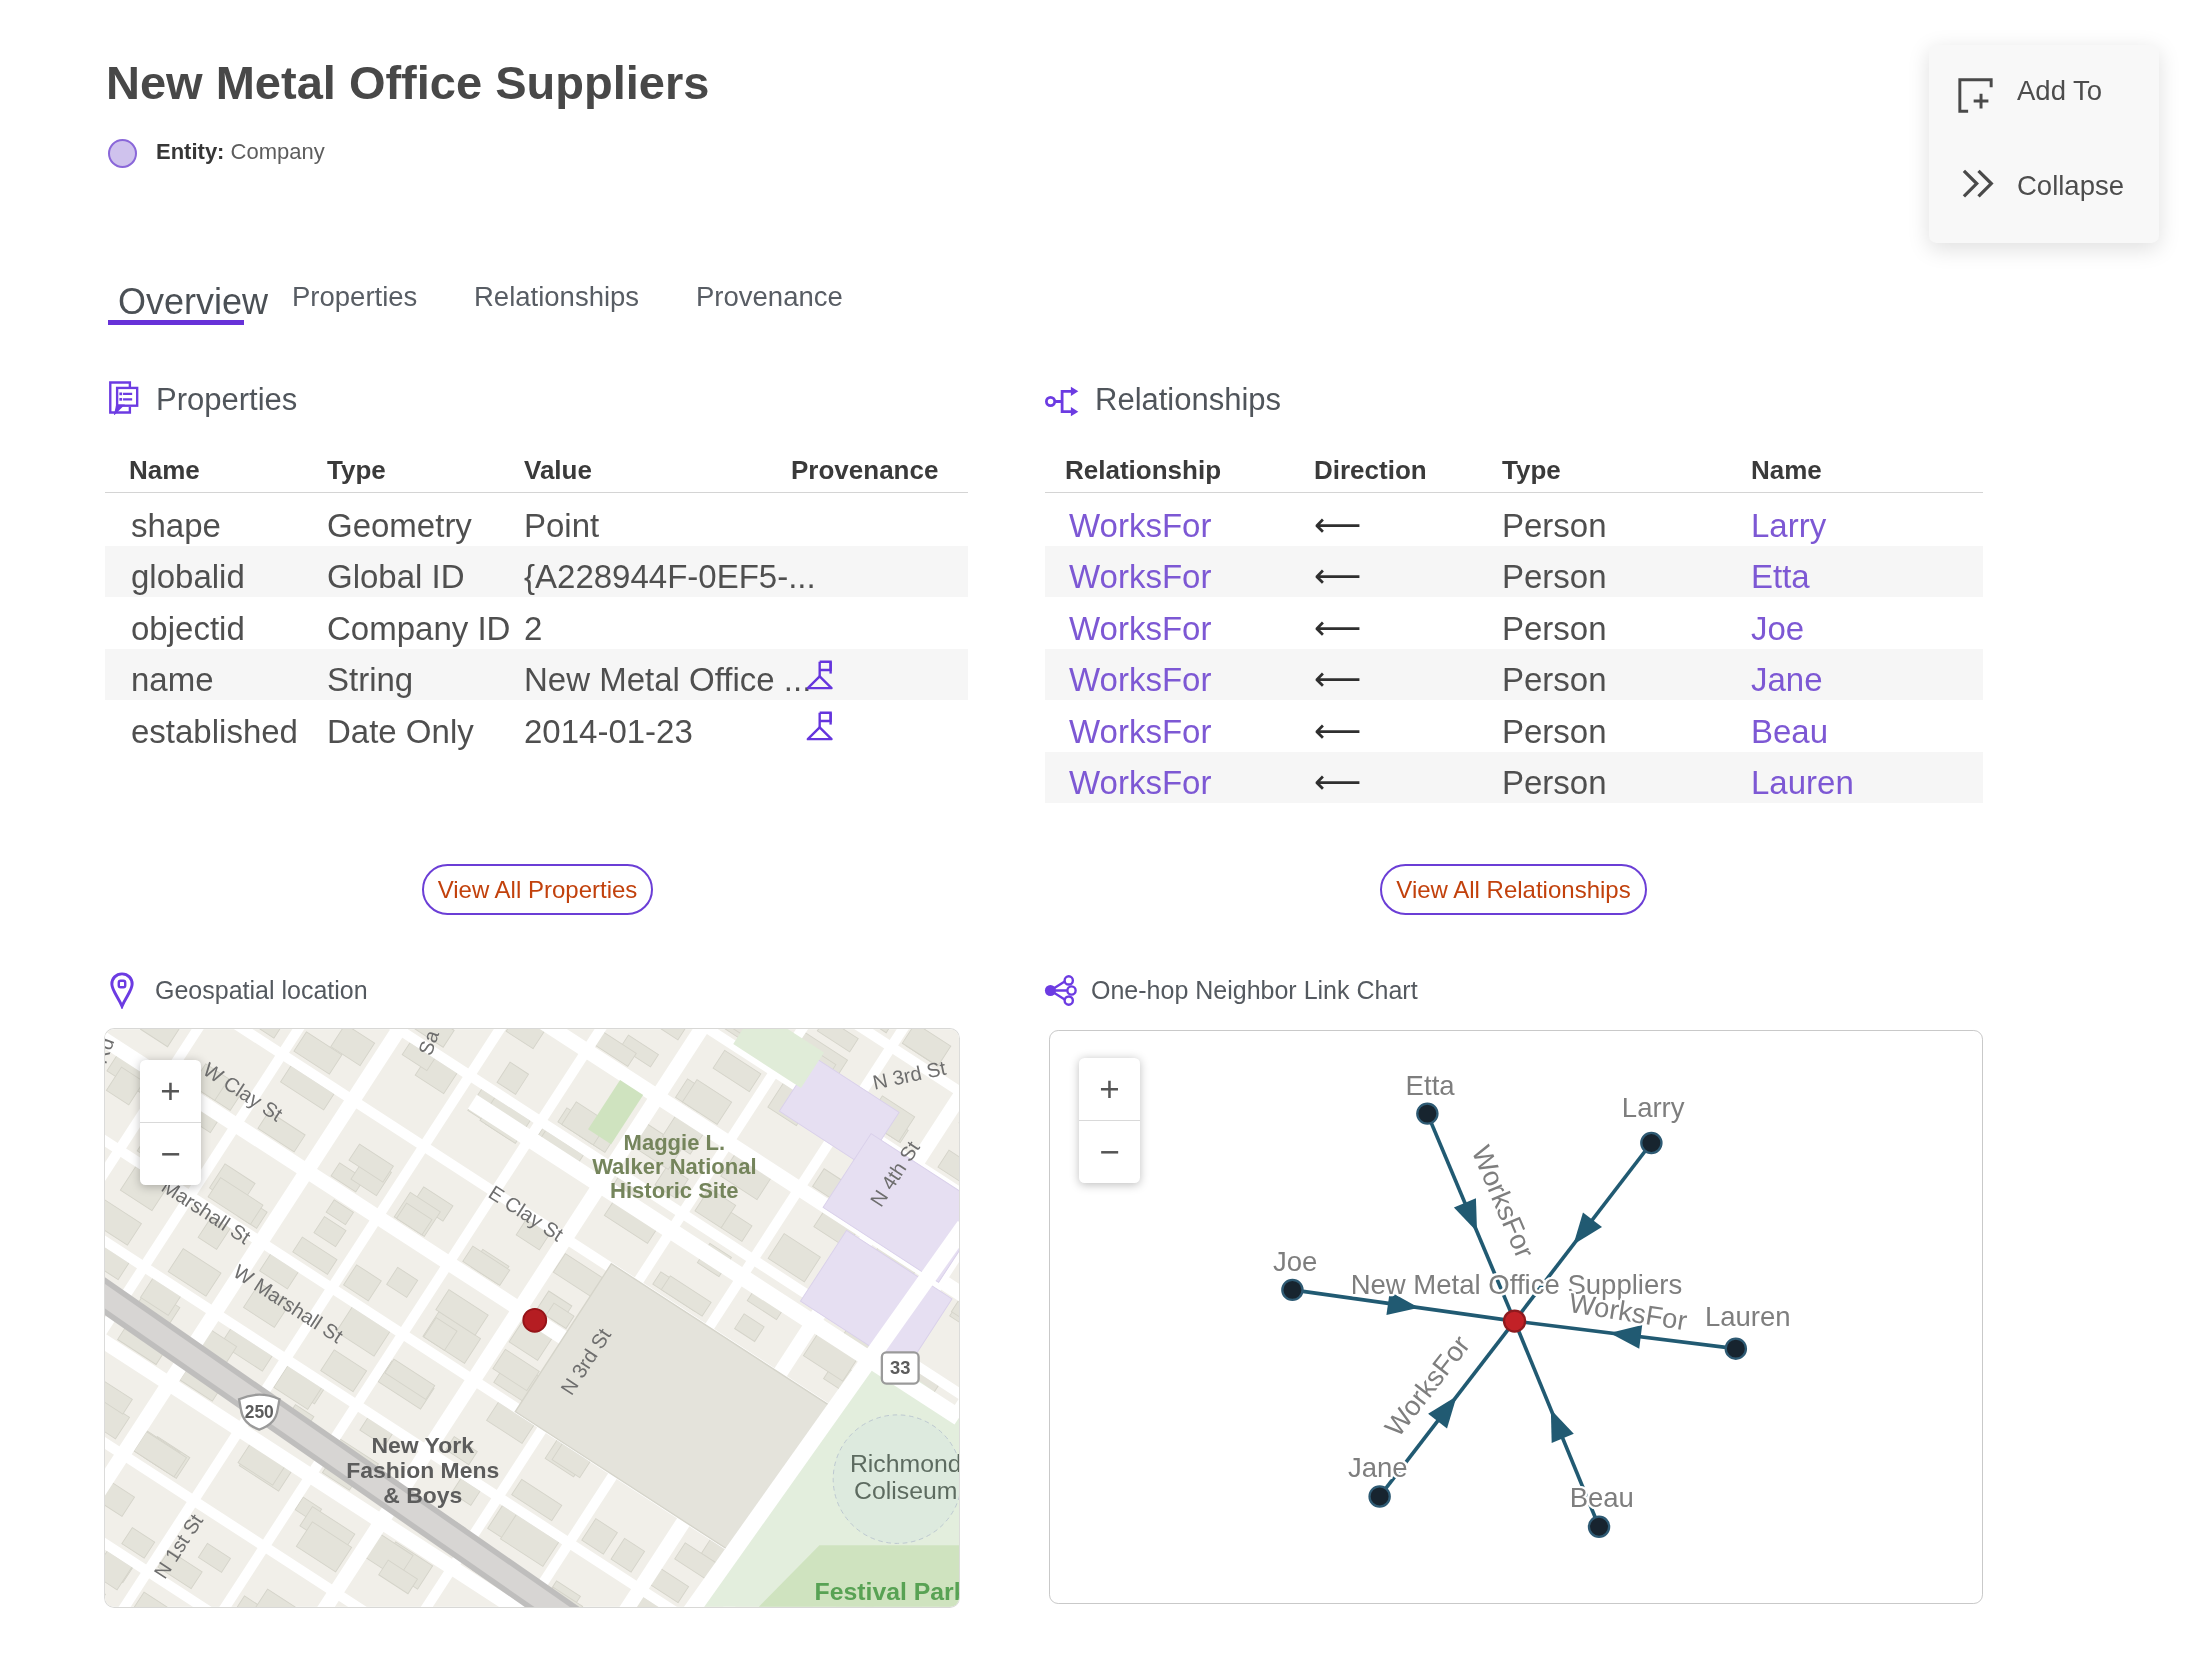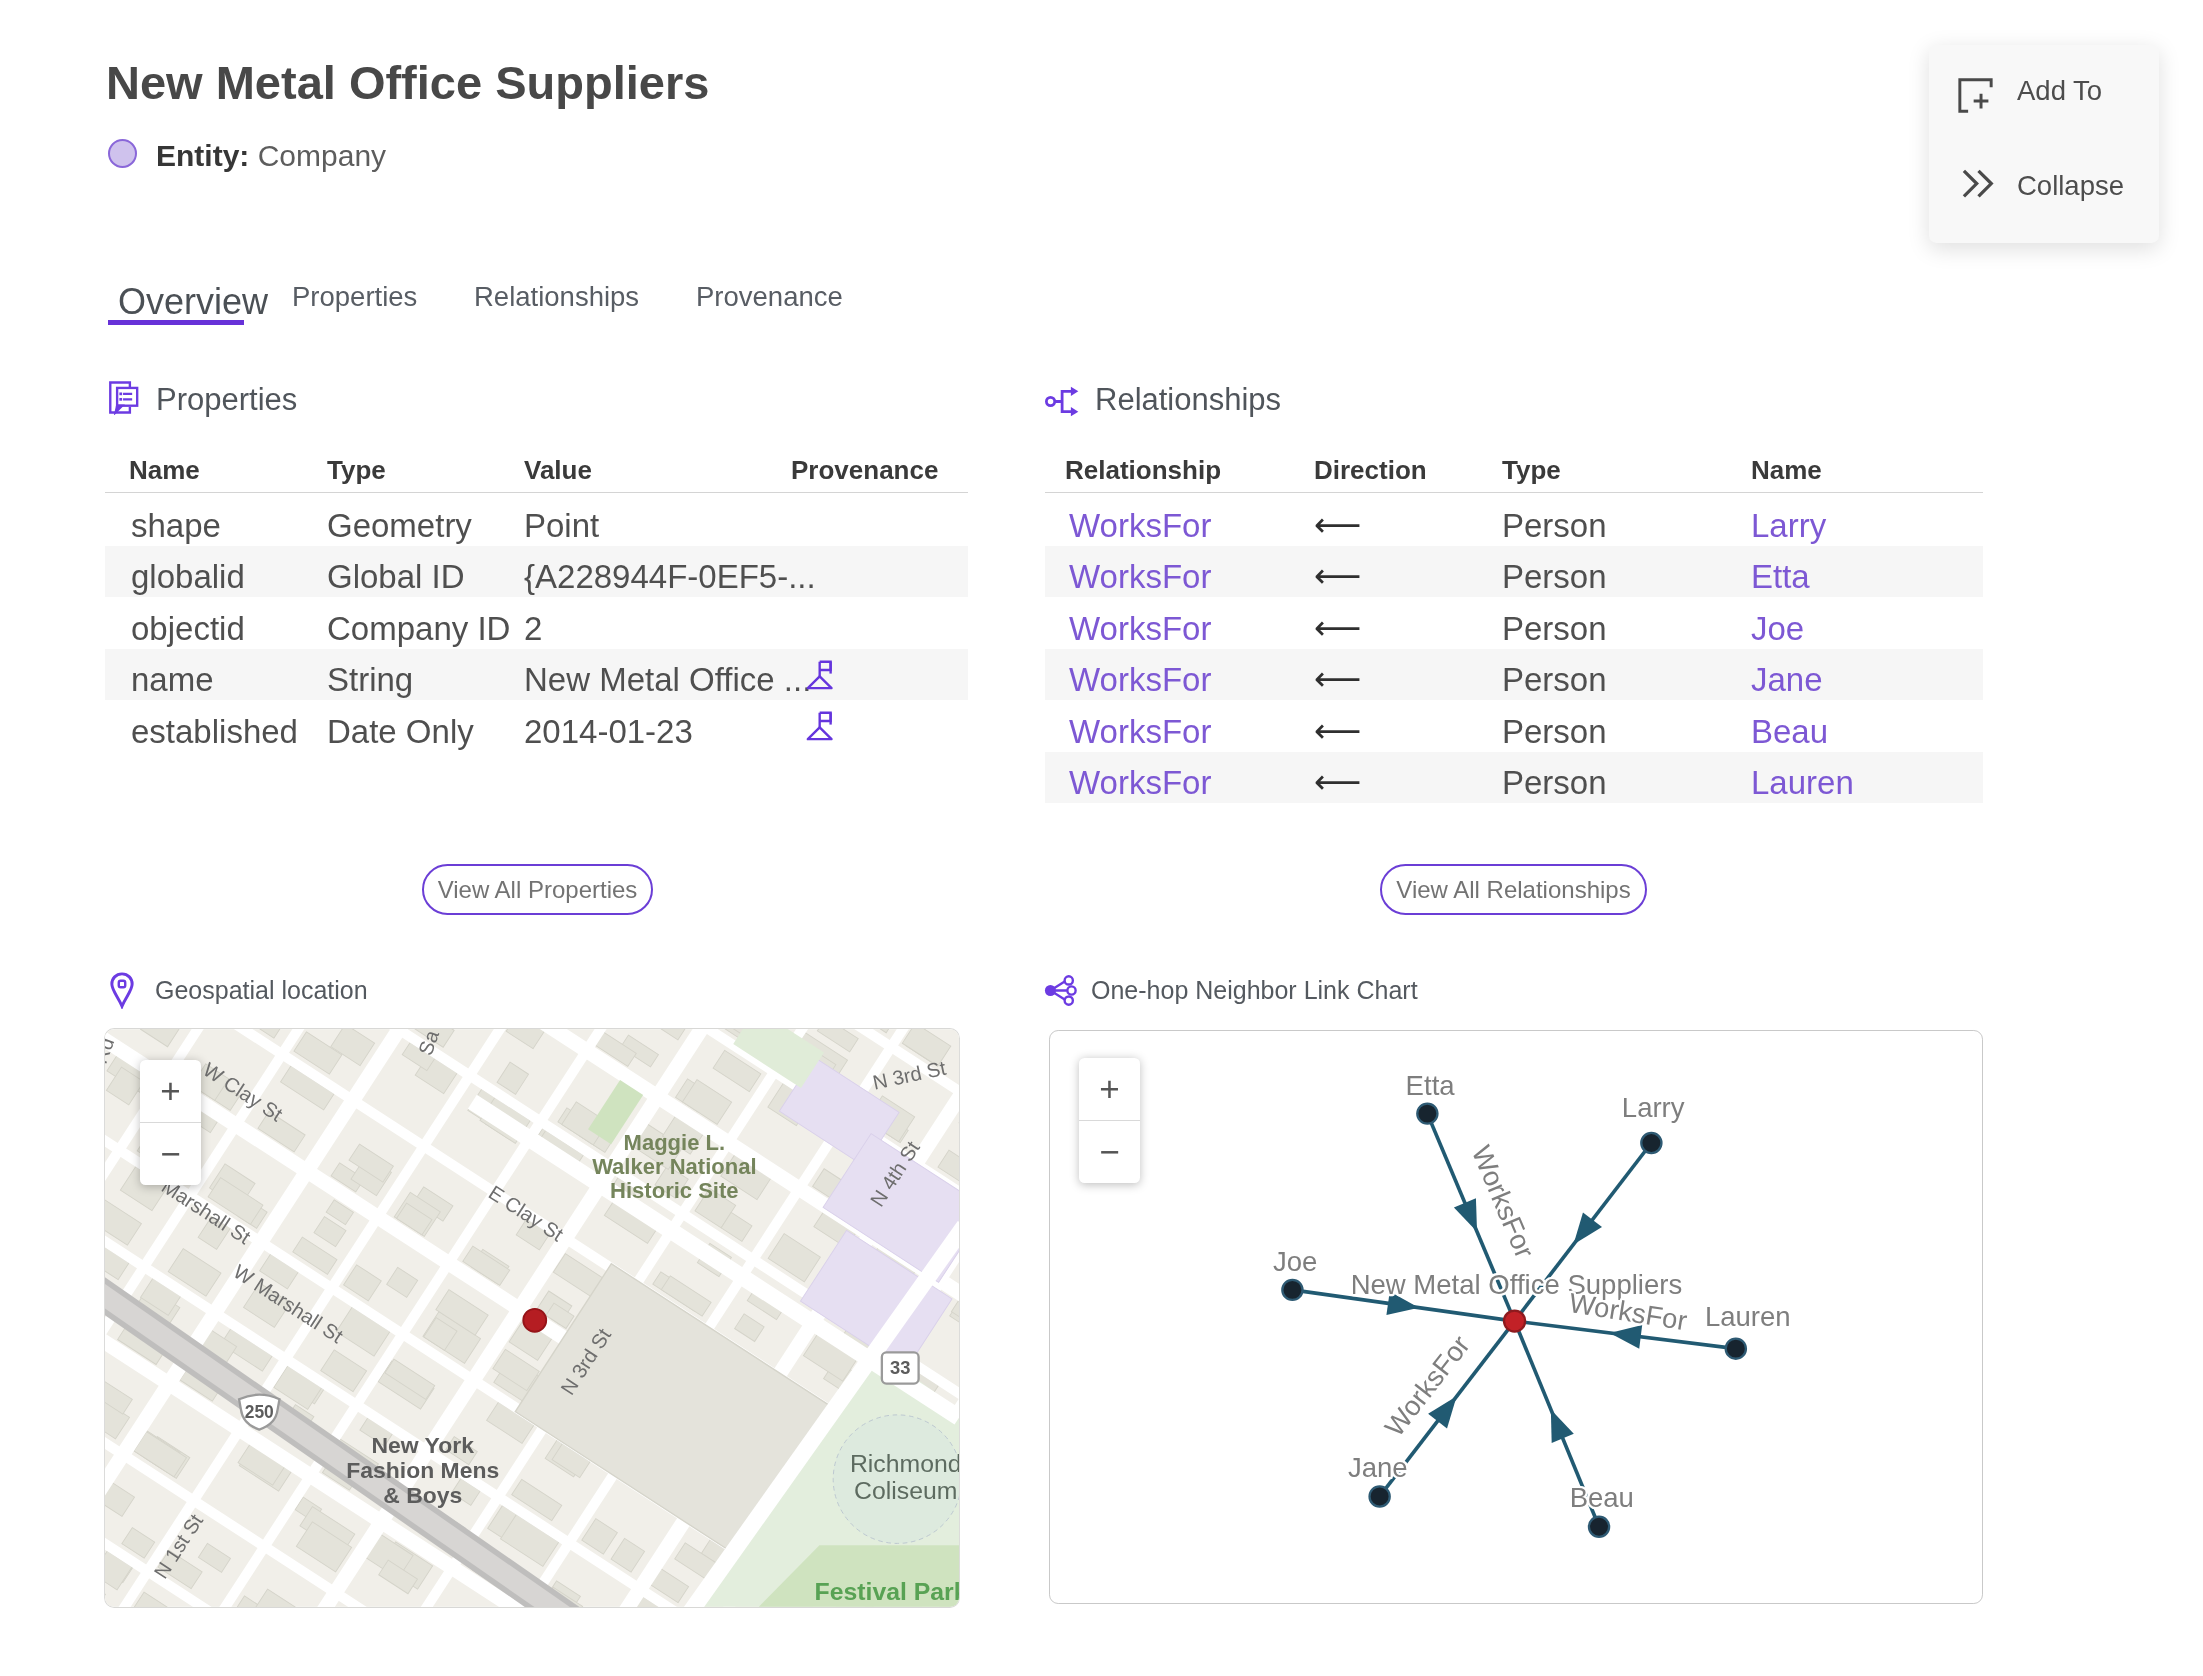--- a/index.html
+++ b/index.html
@@ -3,29 +3,29 @@
 <style>
 *{margin:0;padding:0;box-sizing:border-box}
 body{width:2204px;height:1677px;position:relative;background:#ffffff;font-family:"Liberation Sans",sans-serif;overflow:hidden}
 .abs{position:absolute}
 .band{position:absolute;background:#f6f6f6}
 .cell{position:absolute;font-size:33px;color:#4f4f4f;white-space:nowrap}
 .hdr{position:absolute;font-size:26px;font-weight:bold;color:#3a3a3a;white-space:nowrap}
 .purple{color:#7d58d4}
 .sechead{position:absolute;font-size:31px;color:#50555b;white-space:nowrap}
 .caphead{position:absolute;font-size:25px;color:#54595f;white-space:nowrap}
-.pill{position:absolute;border:2.3px solid #6b3ed6;border-radius:27px;color:#737373;font-size:24px;display:flex;align-items:center;justify-content:center}
+.pill{position:absolute;border:2.3px solid #6b3ed6;border-radius:27px;color:#c2410c;font-size:24px;display:flex;align-items:center;justify-content:center}
 .zoomctl{position:absolute;width:61px;background:#ffffff;border-radius:5.5px;box-shadow:0 1.8px 9.2px rgba(0,0,0,0.25)}
 .zbtn{height:62px;display:flex;align-items:center;justify-content:center;font-size:35px;color:#555555;font-weight:300}
 .zdiv{height:0.9px;background:#d9d9d9;margin:0 0}
 </style></head>
 <body>
 <div class="abs" style="left:106px;top:55px;font-size:47px;font-weight:bold;color:#484848">New Metal Office Suppliers</div>
 <div class="abs" style="left:108px;top:139px;width:29px;height:29px;border-radius:50%;background:#cfc2ed;border:2.8px solid #8a67d9"></div>
-<div class="abs" style="left:156px;top:139px;font-size:30px;color:#363636;font-weight:bold">Entity: <span style="font-weight:normal;color:#5d5d5d">Company</span></div>
+<div class="abs" style="left:156px;top:139px;font-size:22px;color:#363636;font-weight:bold">Entity: <span style="font-weight:normal;color:#5d5d5d">Company</span></div>
 <div class="abs" style="left:1929px;top:45px;width:230px;height:198px;background:#f8f8f8;border-radius:7.3px;box-shadow:0 5.5px 22px rgba(0,0,0,0.13)"></div>
 <svg class="abs" style="left:1958px;top:78px" width="35" height="35" viewBox="0 0 38 38">
 <path d="M36 10 V2 H2 v34 h9" fill="none" stroke="#4a4a4a" stroke-width="3.2"></path>
 <path d="M25 17 v16 M17 25 h16" fill="none" stroke="#4a4a4a" stroke-width="3.2"></path>
 </svg>
 <div class="abs" style="left:2017px;top:75px;font-size:27.5px;color:#4d4d4d">Add To</div>
 <svg class="abs" style="left:1960px;top:169px" width="37" height="31" viewBox="0 0 40 34">
 <g fill="none" stroke="#4a4a4a" stroke-width="3.6">
 <path d="M4 2 L18 16 L4 30"></path>
 <path d="M20 2 L34 16 L20 30"></path>

